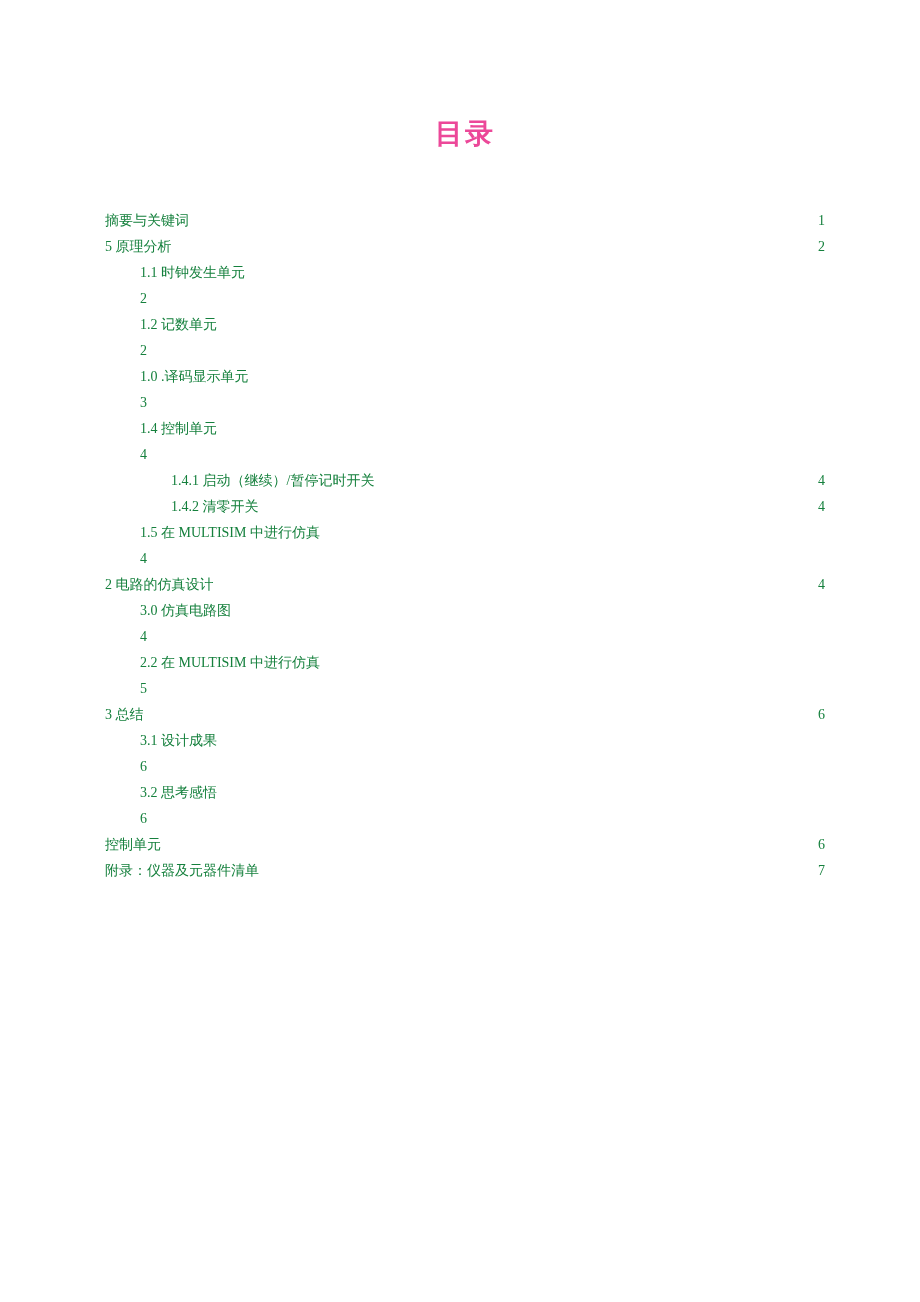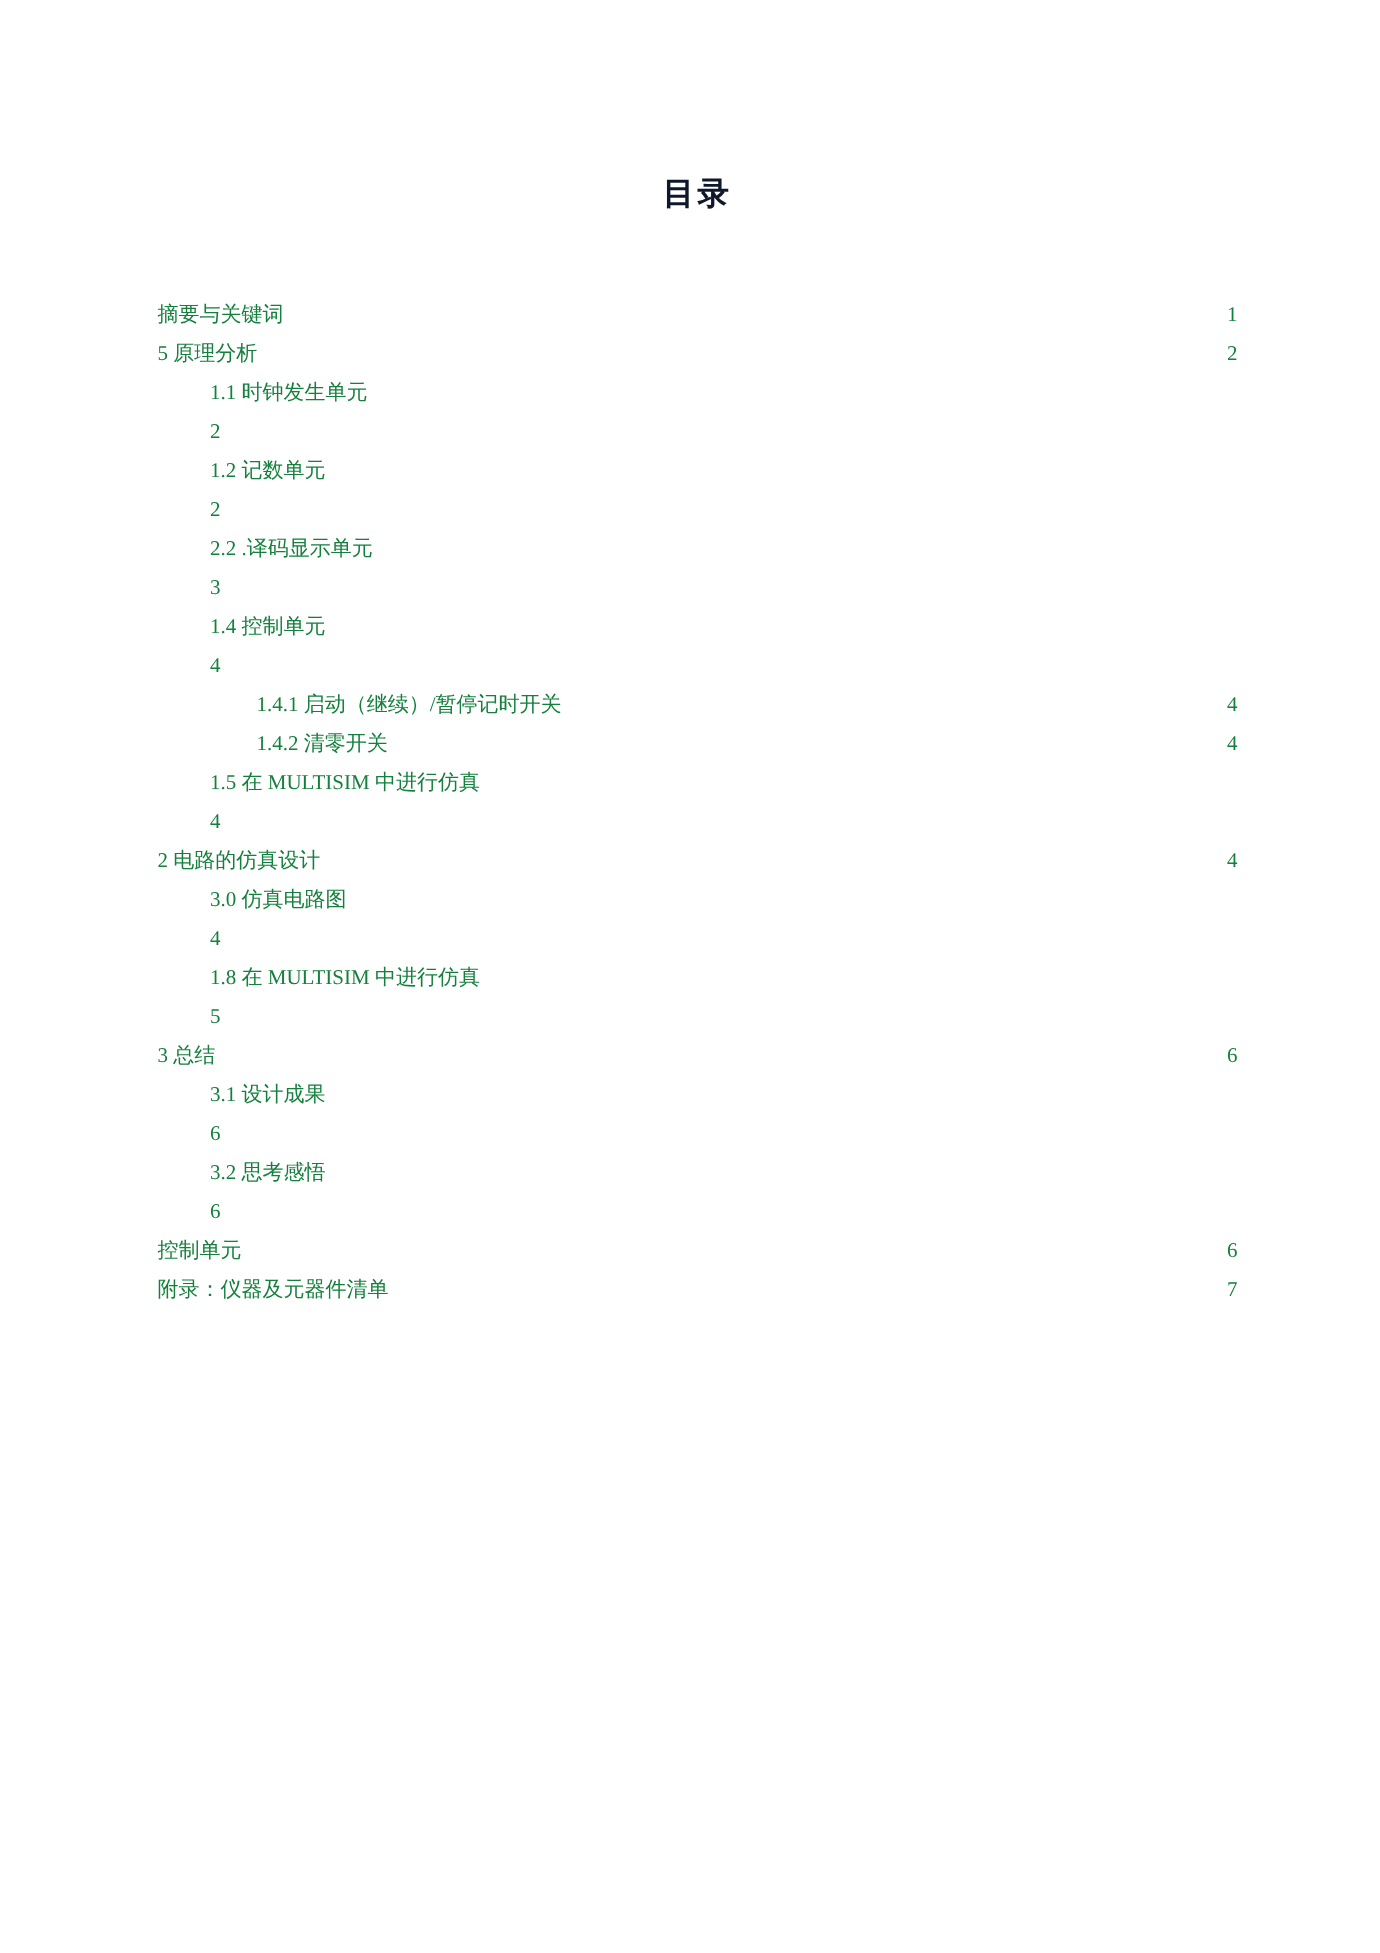--- a/index.html
+++ b/index.html
@@ -15,23 +15,23 @@
       color: #333333;
     }
     .page {
       width: 920px;
       height: 1302px;
       padding: 115px 95px 0 105px;
       background: #ffffff;
     }
     .title {
       text-align: center;
-      font-size: 21px;
+      font-size: 28px;
       font-weight: bold;
-      color: #0f172a;
+      color: #ec4899;
       margin-bottom: 55px;
       letter-spacing: 2px;
     }
     .toc {
       font-size: 14px;
       color: #15803d;
     }
     .toc-row {
       display: flex;
       align-items: baseline;
@@ -82,21 +82,21 @@
         <span class="label">1.1 时钟发生单元</span>
         <span class="leader"></span>
         <span class="page-num">2</span>
       </div>
       <div class="toc-row indent-1">
         <span class="label">1.2 记数单元</span>
         <span class="leader"></span>
         <span class="page-num">2</span>
       </div>
       <div class="toc-row indent-1">
-        <span class="label">2.2 .译码显示单元</span>
+        <span class="label">1.0 .译码显示单元</span>
         <span class="leader"></span>
         <span class="page-num">3</span>
       </div>
       <div class="toc-row indent-1">
         <span class="label">1.4 控制单元</span>
         <span class="leader"></span>
         <span class="page-num">4</span>
       </div>
       <div class="toc-row indent-2">
         <span class="label">1.4.1 启动（继续）/暂停记时开关</span>
@@ -117,21 +117,21 @@
         <span class="label">2 电路的仿真设计</span>
         <span class="leader"></span>
         <span class="page-num">4</span>
       </div>
       <div class="toc-row indent-1">
         <span class="label">3.0 仿真电路图</span>
         <span class="leader"></span>
         <span class="page-num">4</span>
       </div>
       <div class="toc-row indent-1">
-        <span class="label">1.8 在 MULTISIM 中进行仿真</span>
+        <span class="label">2.2 在 MULTISIM 中进行仿真</span>
         <span class="leader"></span>
         <span class="page-num">5</span>
       </div>
       <div class="toc-row indent-0">
         <span class="label">3 总结</span>
         <span class="leader"></span>
         <span class="page-num">6</span>
       </div>
       <div class="toc-row indent-1">
         <span class="label">3.1 设计成果</span>

